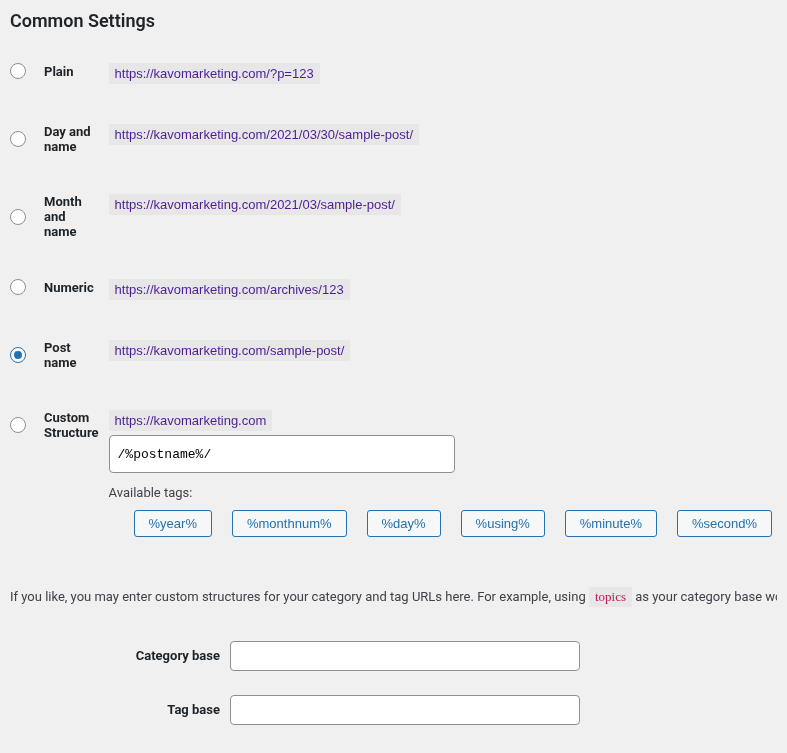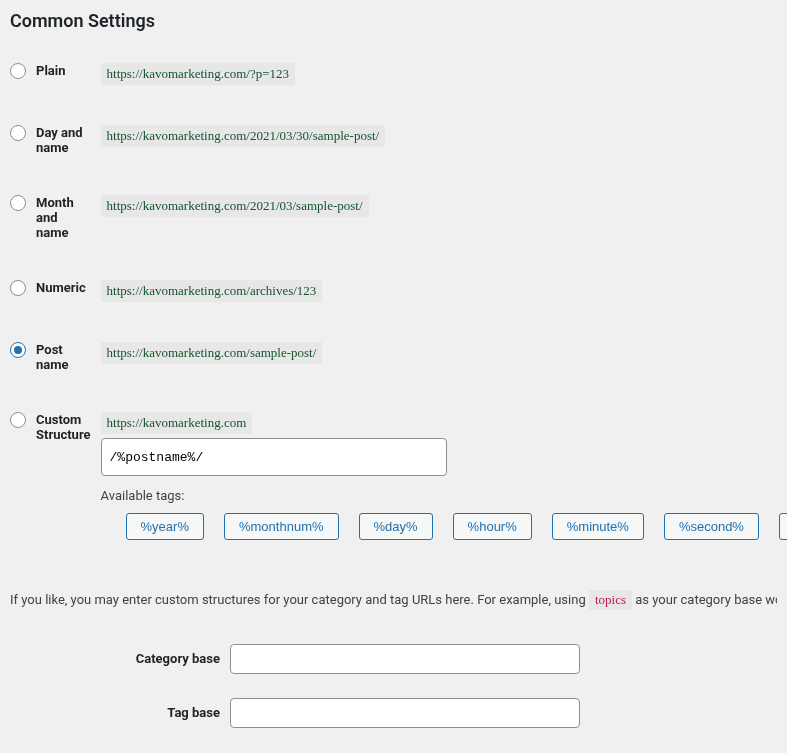--- a/index.html
+++ b/index.html
@@ -34,21 +34,22 @@
     text-align: left;
     vertical-align: top;
     padding: 20px 10px 20px 0;
   }
   .form-table th {
     width: 220px;
     font-weight: 400;
   }
   .radio-row label {
     display: flex;
-    gap: 10px;
+    align-items: center;
+    gap: 18px;
     font-size: 13px;
     font-weight: 700;
     cursor: pointer;
   }
   input[type="radio"] {
     appearance: none;
     width: 16px;
     height: 16px;
     border: 1px solid #8c8f94;
     border-radius: 50%;
@@ -62,24 +63,24 @@
   }
   input[type="radio"]:checked::after {
     content: "";
     position: absolute;
     top: 3px; left: 3px;
     width: 8px; height: 8px;
     border-radius: 50%;
     background: #2271b1;
   }
   code.url-sample {
-    font-family: Liberation Serif, serif;
+    font-family: Liberation Sans, sans-serif;
     font-size: 13px;
     background: #e7e7e7;
-    color: #14532d;
+    color: #4c1d95;
     padding: 3px 6px;
     display: inline-block;
   }
   .custom-row {
     display: flex;
     align-items: flex-start;
     gap: 4px;
     flex-wrap: nowrap;
     flex-direction: column;
   }
@@ -223,21 +224,21 @@
           <div class="custom-row">
             <code class="url-sample">https://kavomarketing.com</code>
             <input type="text" class="custom-input" list="structure-tags" value="/%postname%/" style="">
 
           </div>
           <span class="available-tags-label">Available tags:</span>
           <div class="tag-buttons">
             <button type="button" class="tag-btn">%year%</button>
             <button type="button" class="tag-btn">%monthnum%</button>
             <button type="button" class="tag-btn">%day%</button>
-            <button type="button" class="tag-btn">%hour%</button>
+            <button type="button" class="tag-btn">%using%</button>
             <button type="button" class="tag-btn">%minute%</button>
             <button type="button" class="tag-btn">%second%</button>
             <button type="button" class="tag-btn">%post_</button>
           </div>
         </td>
       </tr>
     </tbody>
   </table>
 
 

